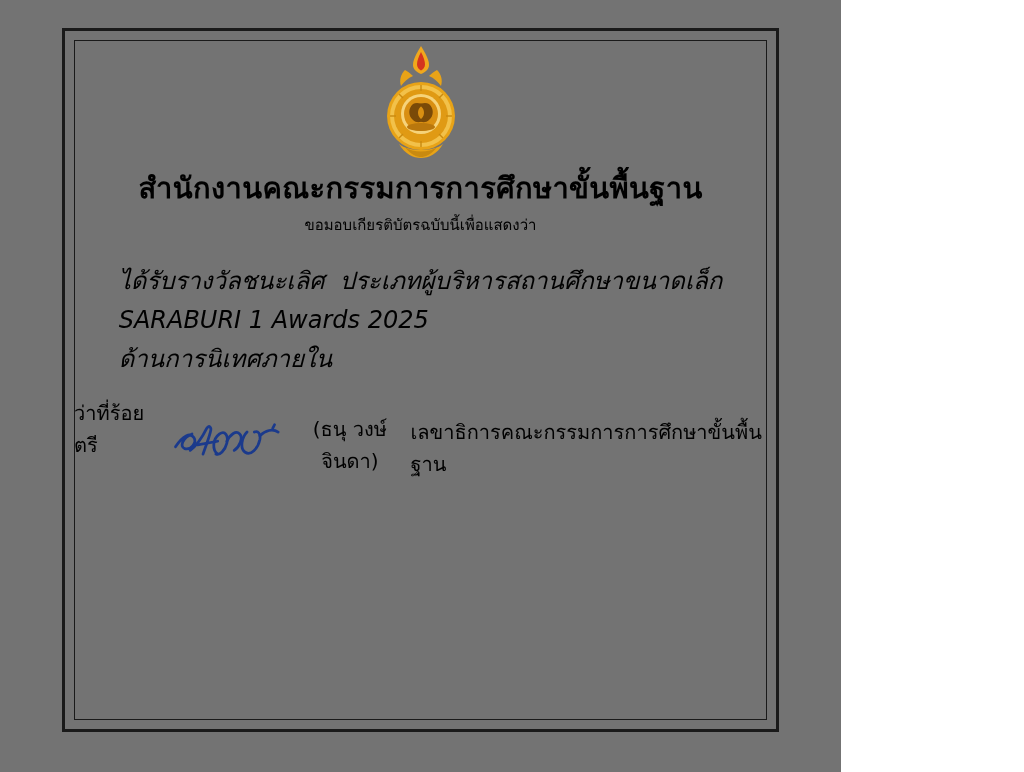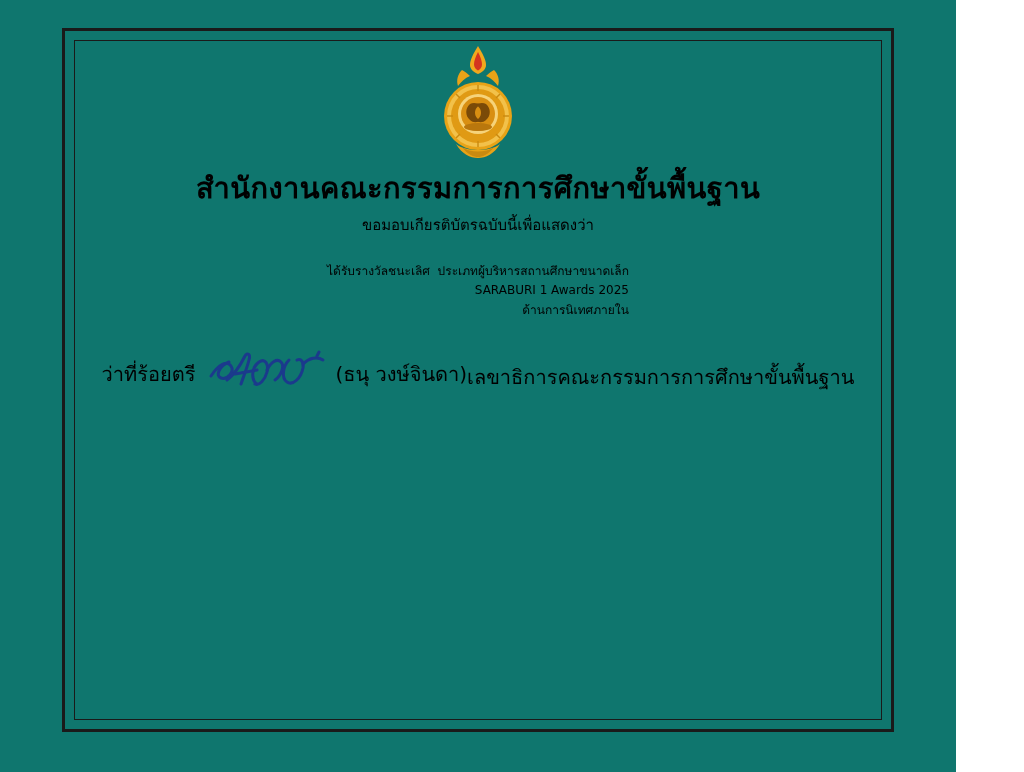--- a/index.html
+++ b/index.html
@@ -10,23 +10,23 @@
   body {
     width: 1024px;
     height: 772px;
     font-family: "DejaVu Sans", "Liberation Sans", sans-serif;
     color: #000000;
     overflow: hidden;
   }
 
   .certificate {
     position: relative;
-    width: 956px;
+    width: 841px;
     height: 772px;
-    background: #0f766e;
+    background: #737373;
     box-sizing: border-box;
   }
 
   
   .border-outer {
     position: absolute;
     left: 62px;
     top: 28px;
     right: 62px;
     bottom: 40px;
@@ -86,24 +86,25 @@
     margin-top: 26px;
     line-height: 1.3;
     text-align: center;
   }
 
   .body-block {
     margin-top: 26px;
     text-align: center;
   }
   .body-line {
-    font-size: 12px;
+    font-size: 24px;
     line-height: 1.62;
-    text-align: right;
+    text-align: left;
     white-space: pre;
+    font-style: italic;
   }
 
   .signature-block {
     margin-top: 30px;
     display: flex;
     align-items: center;
   }
   .sign-row {
     display: flex;
     flex-direction: row;
@@ -121,21 +122,21 @@
     height: 46px;
   }
   .sign-name {
     font-size: 20px;
     margin-top: 2px;
     text-align: center;
   }
   .sign-position {
     font-size: 20px;
     margin-top: 8px;
-    text-align: right;
+    text-align: left;
   }
 </style>
 </head>
 <body>
 
 <div class="certificate">
 
   <div class="border-outer"></div>
   <div class="border-inner"></div>
 

